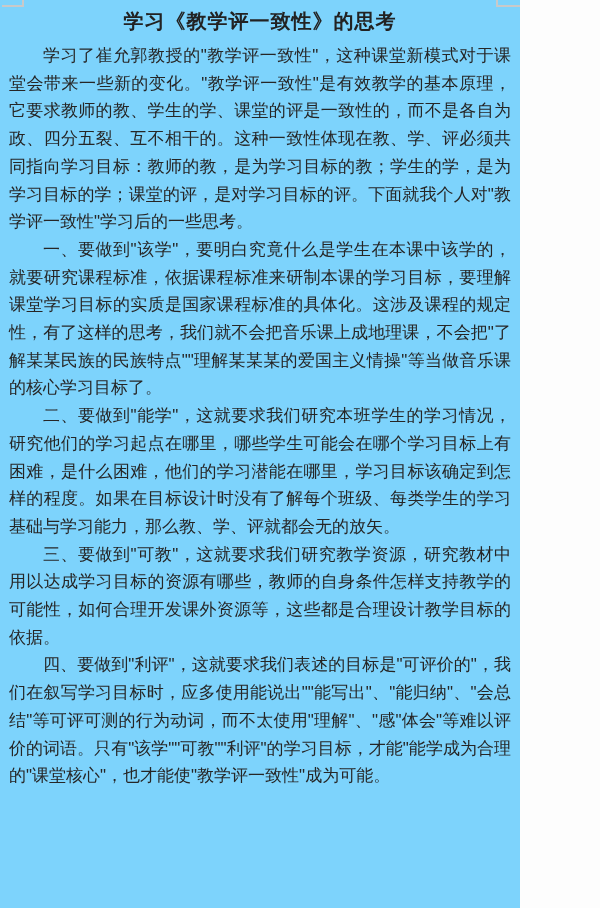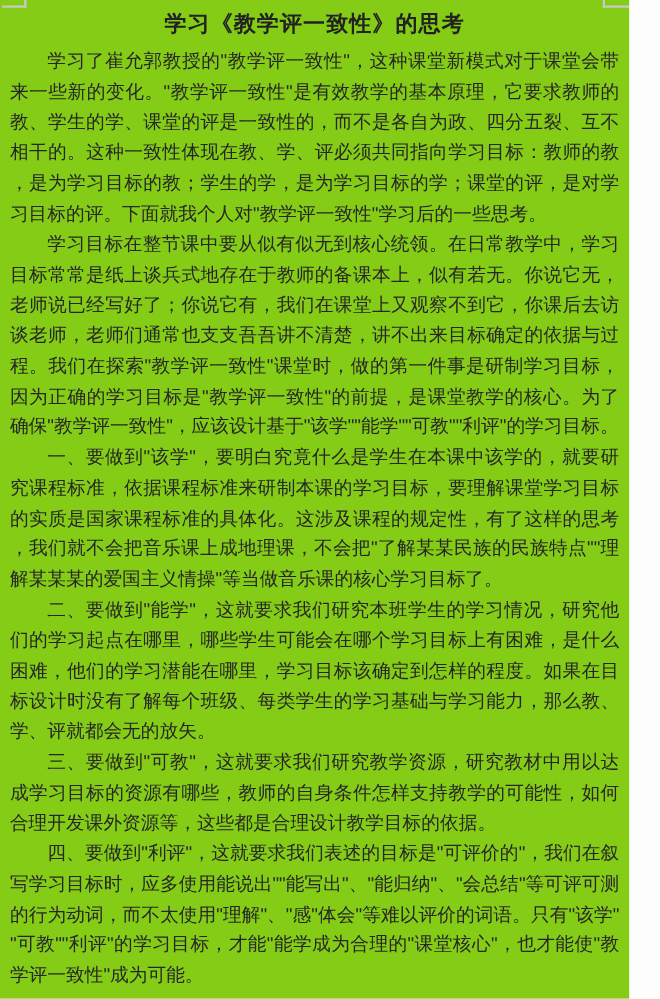--- a/index.html
+++ b/index.html
@@ -2,25 +2,25 @@
 <html lang="zh"><head>
 <meta charset="utf-8">
 <style>
   html, body {
     margin: 0;
     padding: 0;
     background: #fdfdfd;
   }
   .page {
     position: relative;
-    width: 572px;
+    width: 520px;
     height: 908px;
     box-sizing: border-box;
     padding: 5px 9px 16px 9px;
-    background: #84cc16;
+    background: #7dd3fc;
     color: #262626;
     font-family: "Liberation Sans", "DejaVu Sans", sans-serif;
     overflow: hidden;
   }
   
   .crop-artifact {
     position: absolute;
     top: 0;
     height: 5px;
     border-bottom: 2px solid #c9c9c9;
@@ -60,19 +60,18 @@
 
 <div class="page">
   <div class="crop-artifact left"></div>
   <div class="crop-artifact right"></div>
 
   <h1 class="title">学习《教学评一致性》的思考</h1>
 
 
   <div class="doc-body">
     <p>学习了崔允郭教授的"教学评一致性"，这种课堂新模式对于课堂会带来一些新的变化。"教学评一致性"是有效教学的基本原理，它要求教师的教、学生的学、课堂的评是一致性的，而不是各自为政、四分五裂、互不相干的。这种一致性体现在教、学、评必须共同指向学习目标：教师的教，是为学习目标的教；学生的学，是为学习目标的学；课堂的评，是对学习目标的评。下面就我个人对"教学评一致性"学习后的一些思考。</p>
-    <p>学习目标在整节课中要从似有似无到核心统领。在日常教学中，学习目标常常是纸上谈兵式地存在于教师的备课本上，似有若无。你说它无，老师说已经写好了；你说它有，我们在课堂上又观察不到它，你课后去访谈老师，老师们通常也支支吾吾讲不清楚，讲不出来目标确定的依据与过程。我们在探索"教学评一致性"课堂时，做的第一件事是研制学习目标，因为正确的学习目标是"教学评一致性"的前提，是课堂教学的核心。为了确保"教学评一致性"，应该设计基于"该学""能学""可教""利评"的学习目标。</p>
     <p>一、要做到"该学"，要明白究竟什么是学生在本课中该学的，就要研究课程标准，依据课程标准来研制本课的学习目标，要理解课堂学习目标的实质是国家课程标准的具体化。这涉及课程的规定性，有了这样的思考，我们就不会把音乐课上成地理课，不会把"了解某某民族的民族特点""理解某某某的爱国主义情操"等当做音乐课的核心学习目标了。</p>
     <p>二、要做到"能学"，这就要求我们研究本班学生的学习情况，研究他们的学习起点在哪里，哪些学生可能会在哪个学习目标上有困难，是什么困难，他们的学习潜能在哪里，学习目标该确定到怎样的程度。如果在目标设计时没有了解每个班级、每类学生的学习基础与学习能力，那么教、学、评就都会无的放矢。</p>
     <p>三、要做到"可教"，这就要求我们研究教学资源，研究教材中用以达成学习目标的资源有哪些，教师的自身条件怎样支持教学的可能性，如何合理开发课外资源等，这些都是合理设计教学目标的依据。</p>
     <p>四、要做到"利评"，这就要求我们表述的目标是"可评价的"，我们在叙写学习目标时，应多使用能说出""能写出"、"能归纳"、"会总结"等可评可测的行为动词，而不太使用"理解"、"感"体会"等难以评价的词语。只有"该学""可教""利评"的学习目标，才能"能学成为合理的"课堂核心"，也才能使"教学评一致性"成为可能。</p>
   </div>
 </div>
 
 </body></html>

